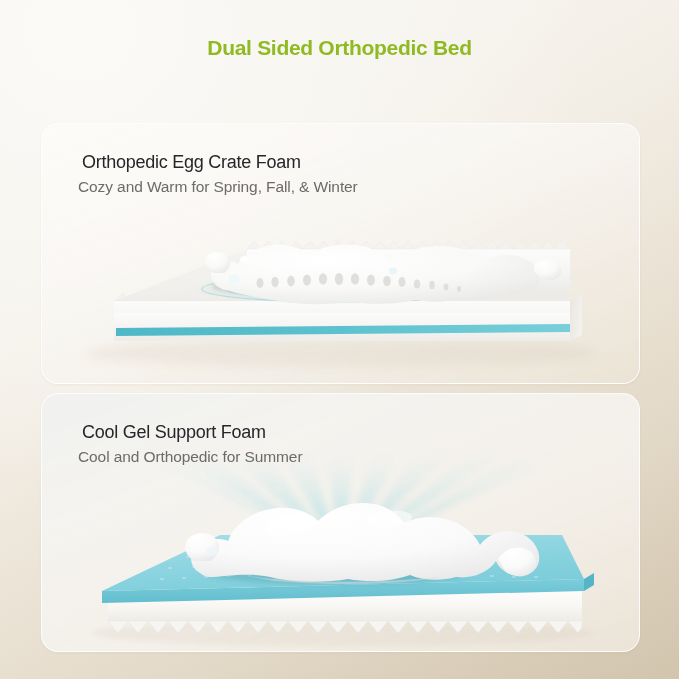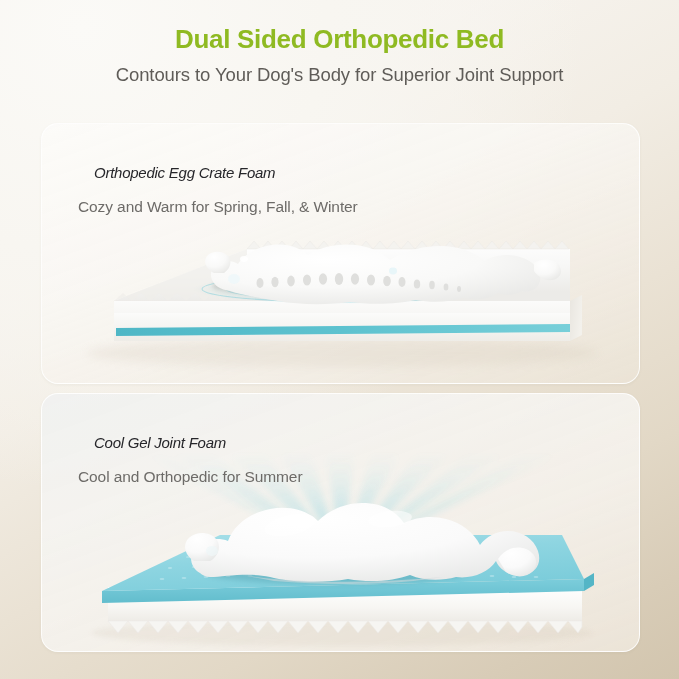--- a/index.html
+++ b/index.html
@@ -33,26 +33,26 @@
 
   
   .header {
     position: absolute;
     left: 0;
     right: 0;
     top: 24px;
     text-align: center;
   }
   .title {
-    font-size: 26px;
+    font-size: 21px;
     font-weight: bold;
     letter-spacing: -0.3px;
     color: #8fba22;
     line-height: 1.15;
-    margin: 1px;
+    margin: 12px;
   }
   .subtitle {
     font-size: 18.5px;
     font-weight: 400;
     color: #5f5c58;
     letter-spacing: -0.1px;
     margin: 9px 0 0 0;
     line-height: 1.2;
   }
 
@@ -85,27 +85,26 @@
        rgba(241,234,224,0.80) 100%);
   }
 
   .card-text {
     position: absolute;
     left: 36px;
     top: 24px;
     z-index: 5;
   }
   .card-title {
-    font-size: 15px;
+    font-size: 18px;
     font-weight: 400;
     color: #26262a;
     letter-spacing: -0.25px;
-    margin: 16px;
+    margin: 4px;
     line-height: 1.2;
-    font-style: italic;
   }
   .card-sub {
     font-size: 15.5px;
     font-weight: 400;
     color: #6d6b68;
     letter-spacing: -0.1px;
     margin: 4px 0 0 0;
     line-height: 1.2;
   }
 
@@ -121,21 +120,20 @@
 
   svg.scene { display: block; width: 100%; height: 100%; }
 </style>
 </head>
 <body>
 
 <div id="page">
 
   <div class="header">
     <h1 class="title">Dual Sided Orthopedic Bed</h1>
-    <p class="subtitle">Contours to Your Dog's Body for Superior Joint Support</p>
   </div>
 
   <div class="card" id="card-1">
     <div class="card-text">
       <h2 class="card-title">Orthopedic Egg Crate Foam</h2>
       <p class="card-sub">Cozy and Warm for Spring, Fall, &amp; Winter</p>
     </div>
 
     <div class="illus" id="illus-1">
       <svg class="scene" viewBox="0 0 597 175" preserveAspectRatio="xMidYMax meet">
@@ -269,21 +267,21 @@
           <ellipse cx="192" cy="76" rx="6" ry="5" fill="#eef8fa" opacity="0.8"></ellipse>
           <ellipse cx="351" cy="68" rx="4" ry="3.4" fill="#e4f5f8" opacity="0.85"></ellipse>
           <ellipse cx="202" cy="56" rx="4" ry="3" fill="#ffffff" opacity="0.9"></ellipse>
         </g>
       </svg>
     </div>
   </div>
 
   <div class="card" id="card-2">
     <div class="card-text">
-      <h2 class="card-title">Cool Gel Joint Foam</h2>
+      <h2 class="card-title">Cool Gel Support Foam</h2>
       <p class="card-sub">Cool and Orthopedic for Summer</p>
     </div>
 
     <div class="illus" id="illus-2">
       <svg class="scene" viewBox="0 0 597 200" preserveAspectRatio="xMidYMax meet">
         <defs>
           <linearGradient id="gel-top" x1="0.1" y1="0" x2="0.6" y2="1">
             <stop offset="0%" stop-color="#a6dfe8"></stop>
             <stop offset="45%" stop-color="#8ed5e1"></stop>
             <stop offset="100%" stop-color="#7bccda"></stop>

